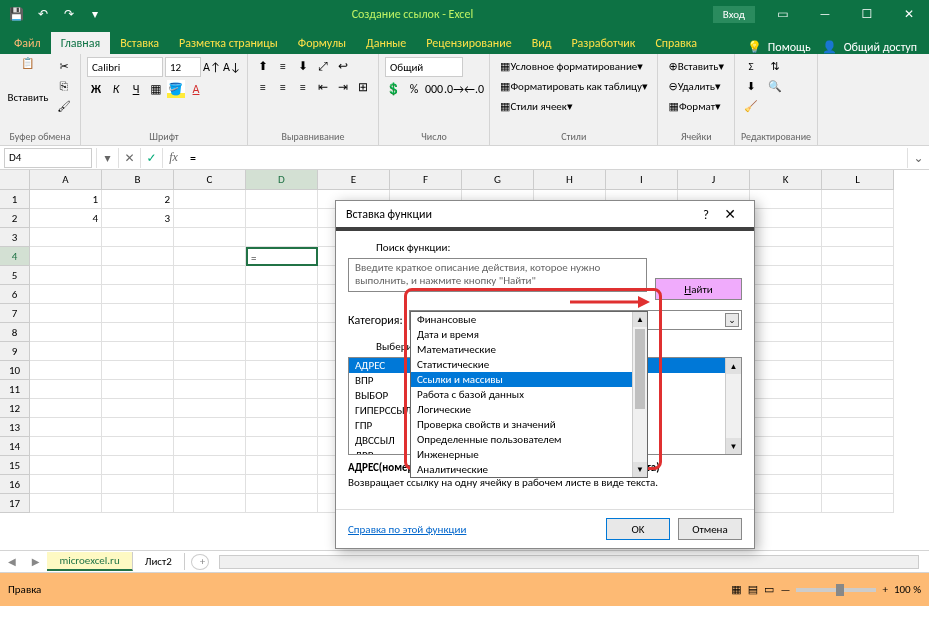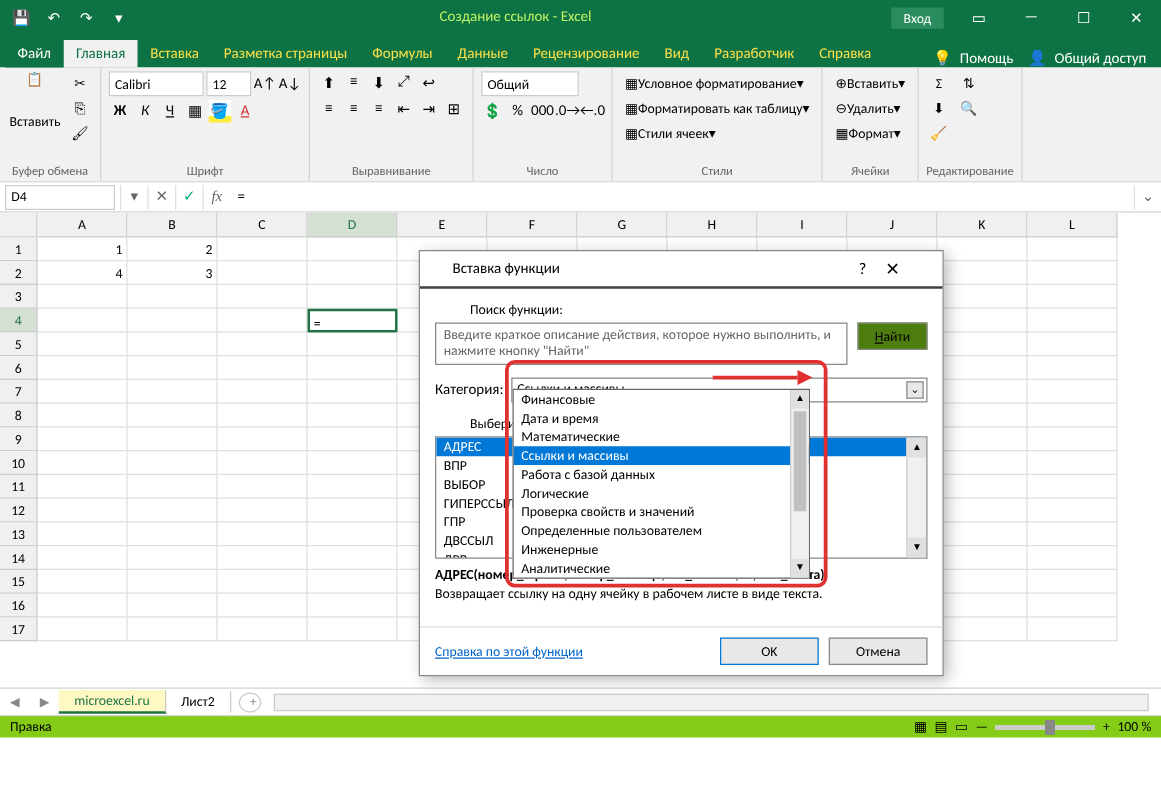--- a/index.html
+++ b/index.html
@@ -11,21 +11,21 @@
 .qat-btn { width: 22px; height: 22px; display: flex; align-items: center; justify-content: center; color: #fff; }
 .title-center { flex: 1; text-align: center; font-size: 12px; color: #bef264; }
 .title-right { display: flex; align-items: center; gap: 2px; }
 .login-btn { background: #2a8b5e; padding: 2px 10px; font-size: 11px; color: #fff; margin-right: 6px; }
 .win-btn { width: 40px; height: 28px; display: flex; align-items: center; justify-content: center; color: #fff; }
 
 
 .tabs { background: #0d7244; height: 26px; display: flex; align-items: flex-end; padding-left: 4px; }
 .tab { padding: 4px 10px; font-size: 12px; color: #fde047; cursor: pointer; }
 .tab.active { background: #f1f1f1; color: #0d7244; }
-.tab.file { background: #0d7244; color: #ffffff; }
+.tab.file { background: #0d7244; color: #fdba74; }
 .tab-spacer { flex: 1; }
 .tab-help { display: flex; align-items: center; gap: 6px; padding-right: 12px; color: #fff; font-size: 12px; }
 
 
 .ribbon { background: #f1f1f1; height: 92px; border-bottom: 1px solid #d4d4d4; display: flex; }
 .group { border-right: 1px solid #d4d4d4; padding: 3px 6px 1px; display: flex; flex-direction: column; justify-content: space-between; }
 .group-label { text-align: center; font-size: 10px; color: #666; padding: 1px 0; position: relative; }
 .group-body { display: flex; gap: 4px; align-items: flex-start; }
 .big-btn { width: 44px; text-align: center; font-size: 11px; }
 .big-btn-icon { width: 32px; height: 32px; margin: 0 auto 2px; }
@@ -62,50 +62,50 @@
 
 .sheet-tabs { height: 22px; border-top: 1px solid #d4d4d4; display: flex; align-items: center; background: #fff; }
 .sheet-nav { padding: 0 8px; color: #888; font-size: 10px; }
 .sheet-tab { padding: 2px 12px; font-size: 11px; border-right: 1px solid #ccc; }
 .sheet-tab.active { background: #fef9c3; color: #217346; font-weight: normal; border-bottom: 2px solid #217346; }
 .sheet-add { padding: 0 8px; color: #888; border: 1px solid #ccc; border-radius: 50%; width: 16px; height: 16px; line-height: 14px; text-align: center; margin-left: 6px; font-size: 11px; }
 .hscroll { flex: 1; margin: 0 10px; }
 .hscroll-track { height: 14px; background: #f0f0f0; border: 1px solid #ccc; position: relative; }
 
 
-.status-bar { height: 18px; background: #84cc16; border-top: 1px solid #d4d4d4; display: flex; align-items: center; font-size: 11px; padding: 0 8px; }
+.status-bar { height: 34px; background: #fdba74; border-top: 1px solid #d4d4d4; display: flex; align-items: center; font-size: 11px; padding: 0 8px; }
 .status-right { margin-left: auto; display: flex; align-items: center; gap: 6px; }
 .zoom-slider { width: 80px; height: 4px; background: #ccc; position: relative; }
 .zoom-thumb { position: absolute; width: 8px; height: 12px; background: #888; top: -4px; left: 50%; }
 
 
 .dialog { position: absolute; left: 335px; top: 200px; width: 420px; background: #fff; border: 1px solid #888; box-shadow: 3px 3px 12px rgba(0,0,0,0.3); font-size: 12px; }
-.dialog-title { height: 30px; display: flex; align-items: center; padding: 0 26px; border-bottom: 2px solid #404040; }
+.dialog-title { height: 30px; display: flex; align-items: center; padding: 0 10px; border-bottom: 4px solid #404040; }
 .dialog-title-text { flex: 1; font-size: 12px; }
 .dialog-close { width: 28px; text-align: center; font-size: 14px; }
 .dialog-help { width: 20px; text-align: center; font-size: 13px; }
 .dialog-body { padding: 10px 12px; }
 .dlabel { font-size: 11px; margin-bottom: 4px; padding-left: 28px; }
 .search-row { display: flex; gap: 8px; margin-bottom: 10px; }
 .search-box { flex: 1; height: 34px; border: 1px solid #888; padding: 2px 6px; font-size: 11px; color: #666; }
-.find-btn { width: 56px; height: 22px; border: 1px solid #888; background: #4d7c0f; font-size: 11px; }
+.find-btn { width: 87px; height: 22px; border: 1px solid #888; background: #f0abfc; font-size: 11px; margin-top: 20px; }
 .cat-row { display: flex; align-items: center; gap: 6px; margin-bottom: 10px; position: relative; }
 .cat-select { flex: 1; height: 20px; border: 1px solid #888; padding: 1px 4px; font-size: 11px; background: #fff; position: relative; }
 .cat-arrow { position: absolute; right: 2px; top: 2px; width: 14px; height: 14px; border: 1px solid #888; background: #e8e8e8; text-align: center; font-size: 9px; line-height: 12px; }
 .func-list-wrap { position: relative; }
 .func-list { border: 1px solid #888; height: 98px; overflow: hidden; margin-bottom: 6px; position: relative; }
 .func-item { padding: 1px 6px; font-size: 11px; }
 .func-item.sel { background: #0078d7; color: #fff; }
 .func-scroll { position: absolute; right: 0; top: 0; bottom: 0; width: 16px; background: #f0f0f0; border-left: 1px solid #ccc; }
 .func-scroll-btn { height: 16px; text-align: center; font-size: 8px; line-height: 16px; background: #e0e0e0; }
 .func-sig { font-size: 11px; font-weight: bold; margin-bottom: 2px; }
 .func-desc { font-size: 11px; margin-bottom: 10px; }
 .help-link { color: #0066cc; text-decoration: underline; font-size: 11px; }
 .dialog-footer { display: flex; justify-content: space-between; align-items: center; padding: 8px 12px; border-top: 1px solid #ddd; }
-.dlg-btn { width: 79px; height: 22px; border: 1px solid #888; background: #e8e8e8; font-size: 11px; }
+.dlg-btn { width: 64px; height: 22px; border: 1px solid #888; background: #e8e8e8; font-size: 11px; }
 .dlg-btn.primary { border: 1px solid #0078d7; }
 
 
 .dropdown { position: absolute; background: #fff; border: 1px solid #666; font-size: 11px; z-index: 20; width: 238px; }
 .dd-item { padding: 1px 6px; }
 .dd-item.sel { background: #0078d7; color: #fff; }
 .dd-scroll { position: absolute; right: 0; top: 0; bottom: 0; width: 15px; background: #f0f0f0; border-left: 1px solid #ccc; }
 .dd-scroll-btn { height: 15px; text-align: center; font-size: 8px; line-height: 14px; background: #e0e0e0; }
 .dd-scroll-btn.bot { position: absolute; bottom: 0; width: 100%; }
 .dd-scroll-thumb { position: absolute; left: 2px; right: 2px; top: 17px; height: 80px; background: #c0c0c0; }
@@ -622,20 +622,21 @@
       <button class="dlg-btn primary">OK</button>
       <button class="dlg-btn">Отмена</button>
     </div>
   </div>
 </div>
 
 <div class="dropdown" id="cat-dropdown" style="left:410px; top:311px;">
   <div class="dd-item">Финансовые</div>
     <div class="dd-item">Дата и время</div>
     <div class="dd-item">Математические</div>
+    <div class="dd-item">Статистические</div>
     <div class="dd-item sel">Ссылки и массивы</div>
     <div class="dd-item">Работа с базой данных</div>
     <div class="dd-item">Логические</div>
     <div class="dd-item">Проверка свойств и значений</div>
     <div class="dd-item">Определенные пользователем</div>
     <div class="dd-item">Инженерные</div>
     <div class="dd-item">Аналитические</div>
     <div class="dd-scroll">
     <div class="dd-scroll-btn">▲</div>
     <div class="dd-scroll-thumb"></div>

